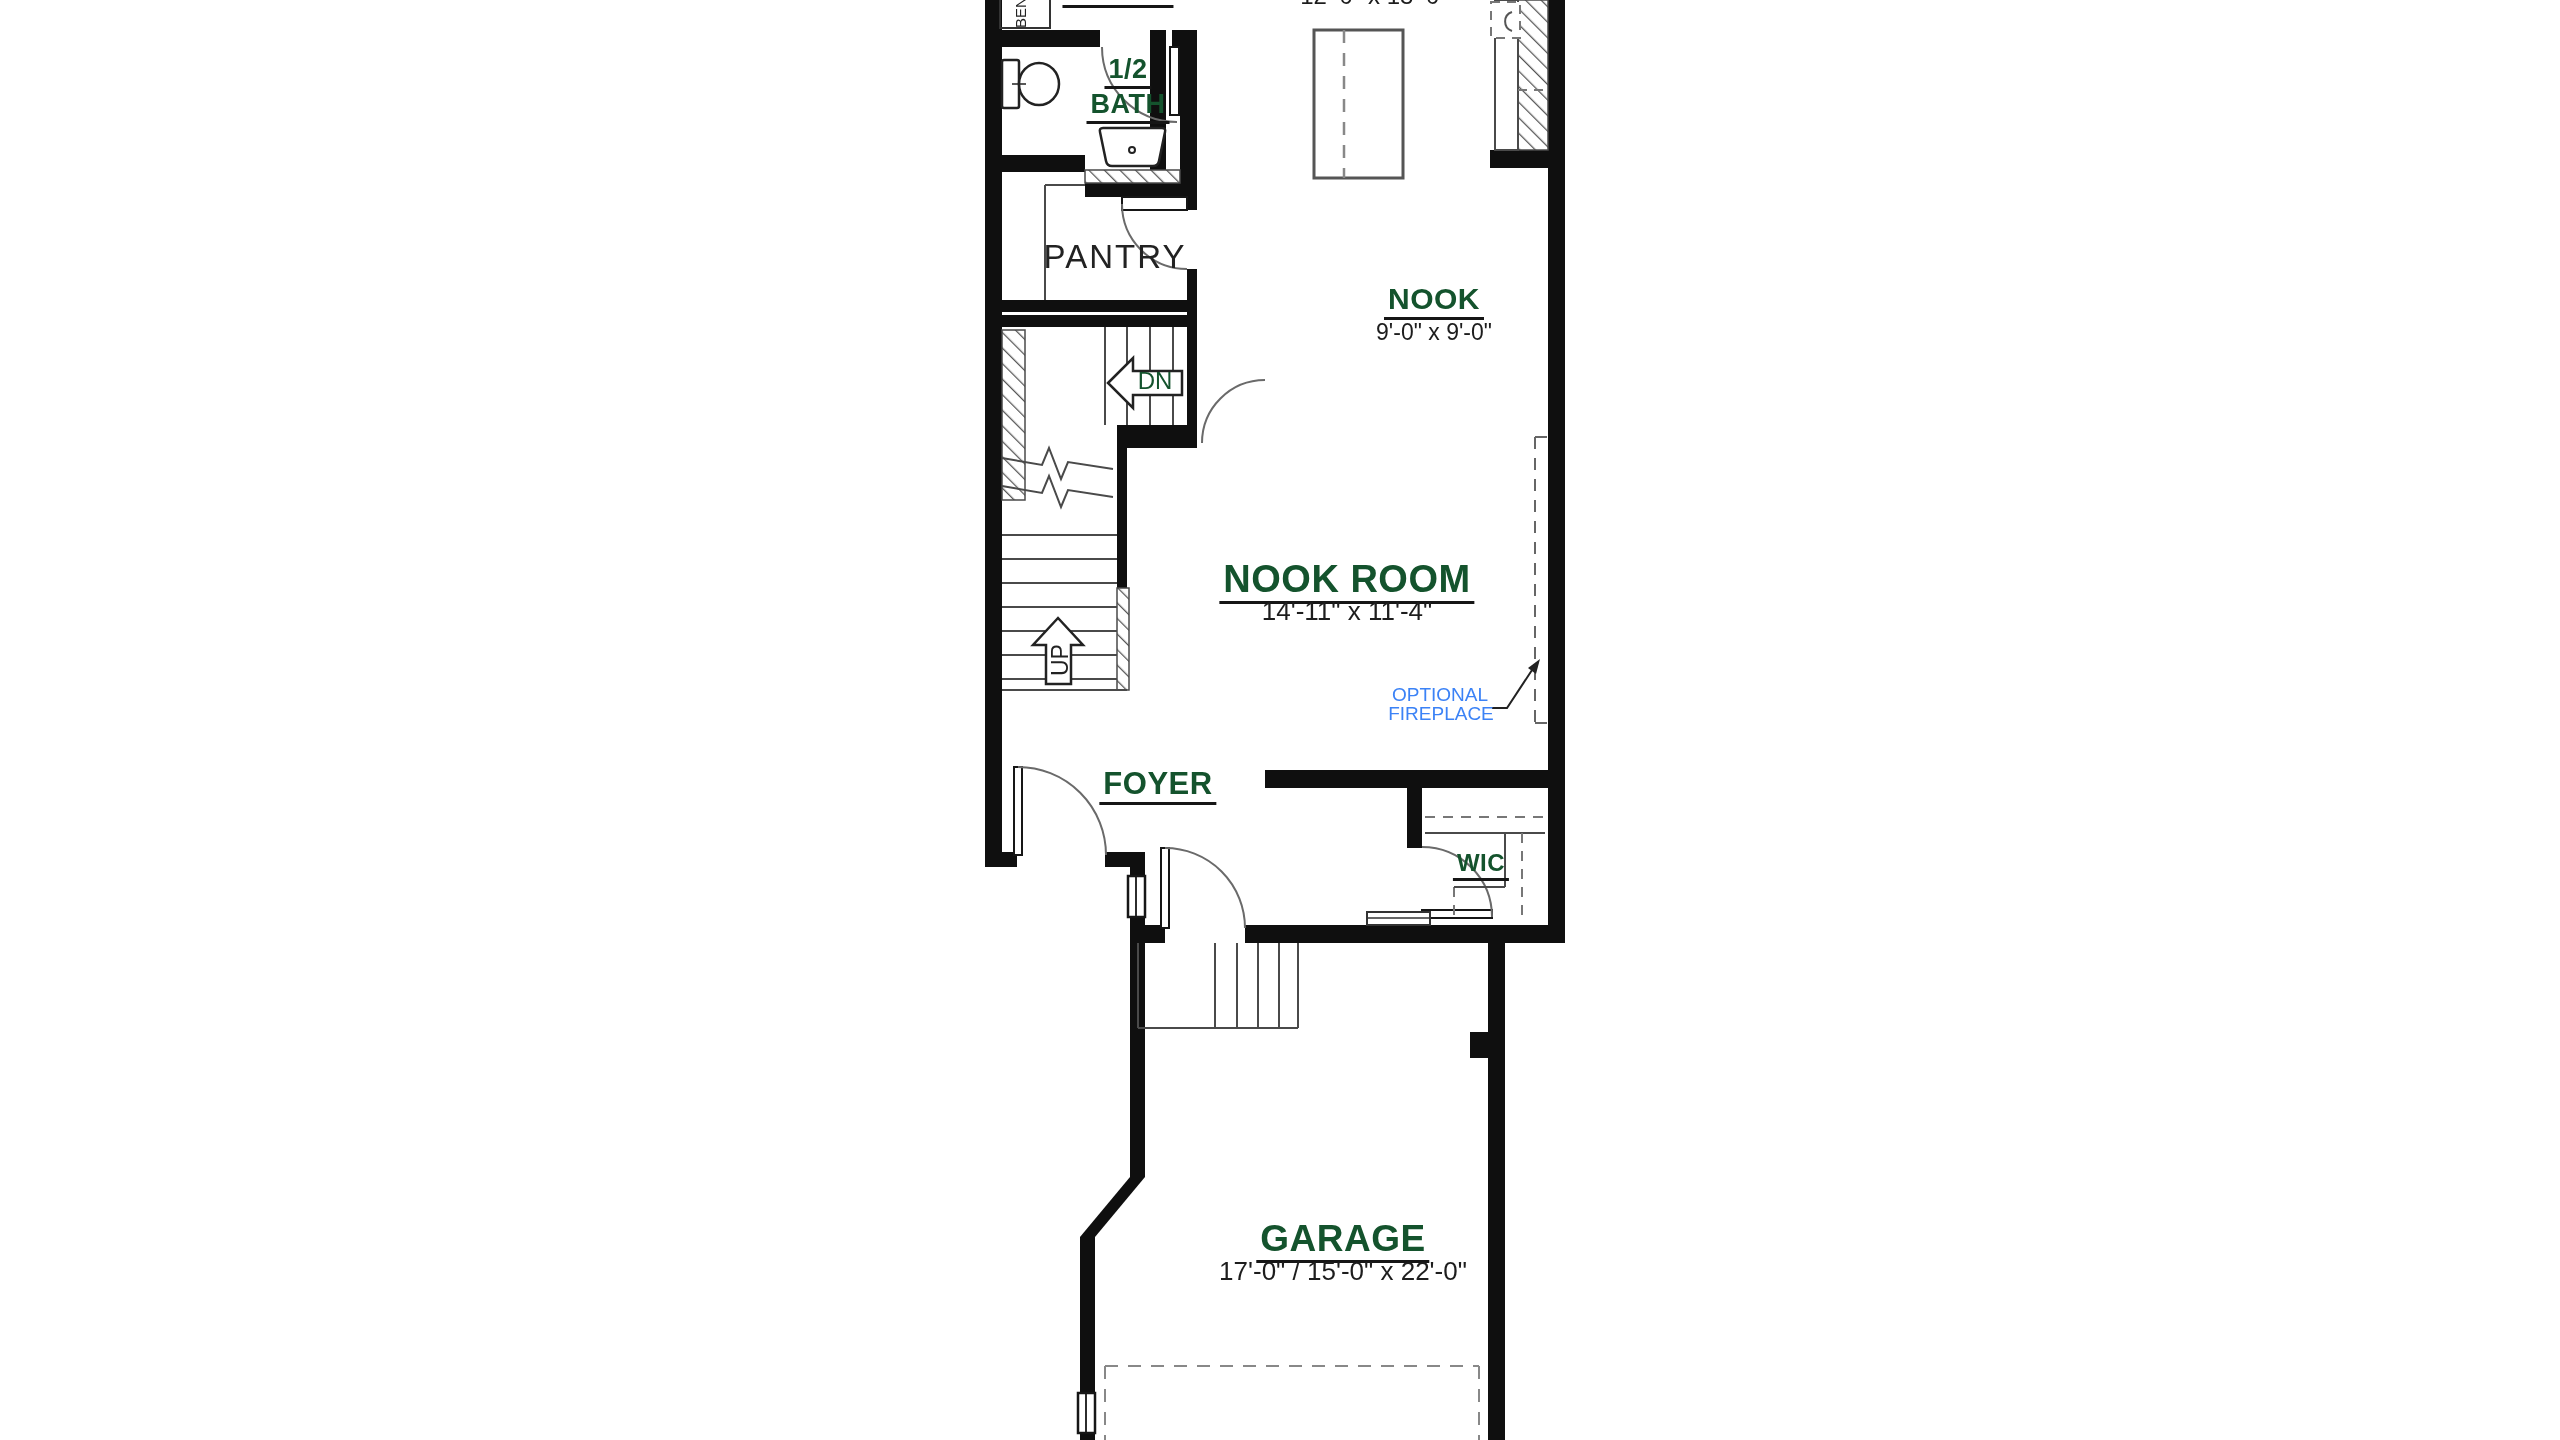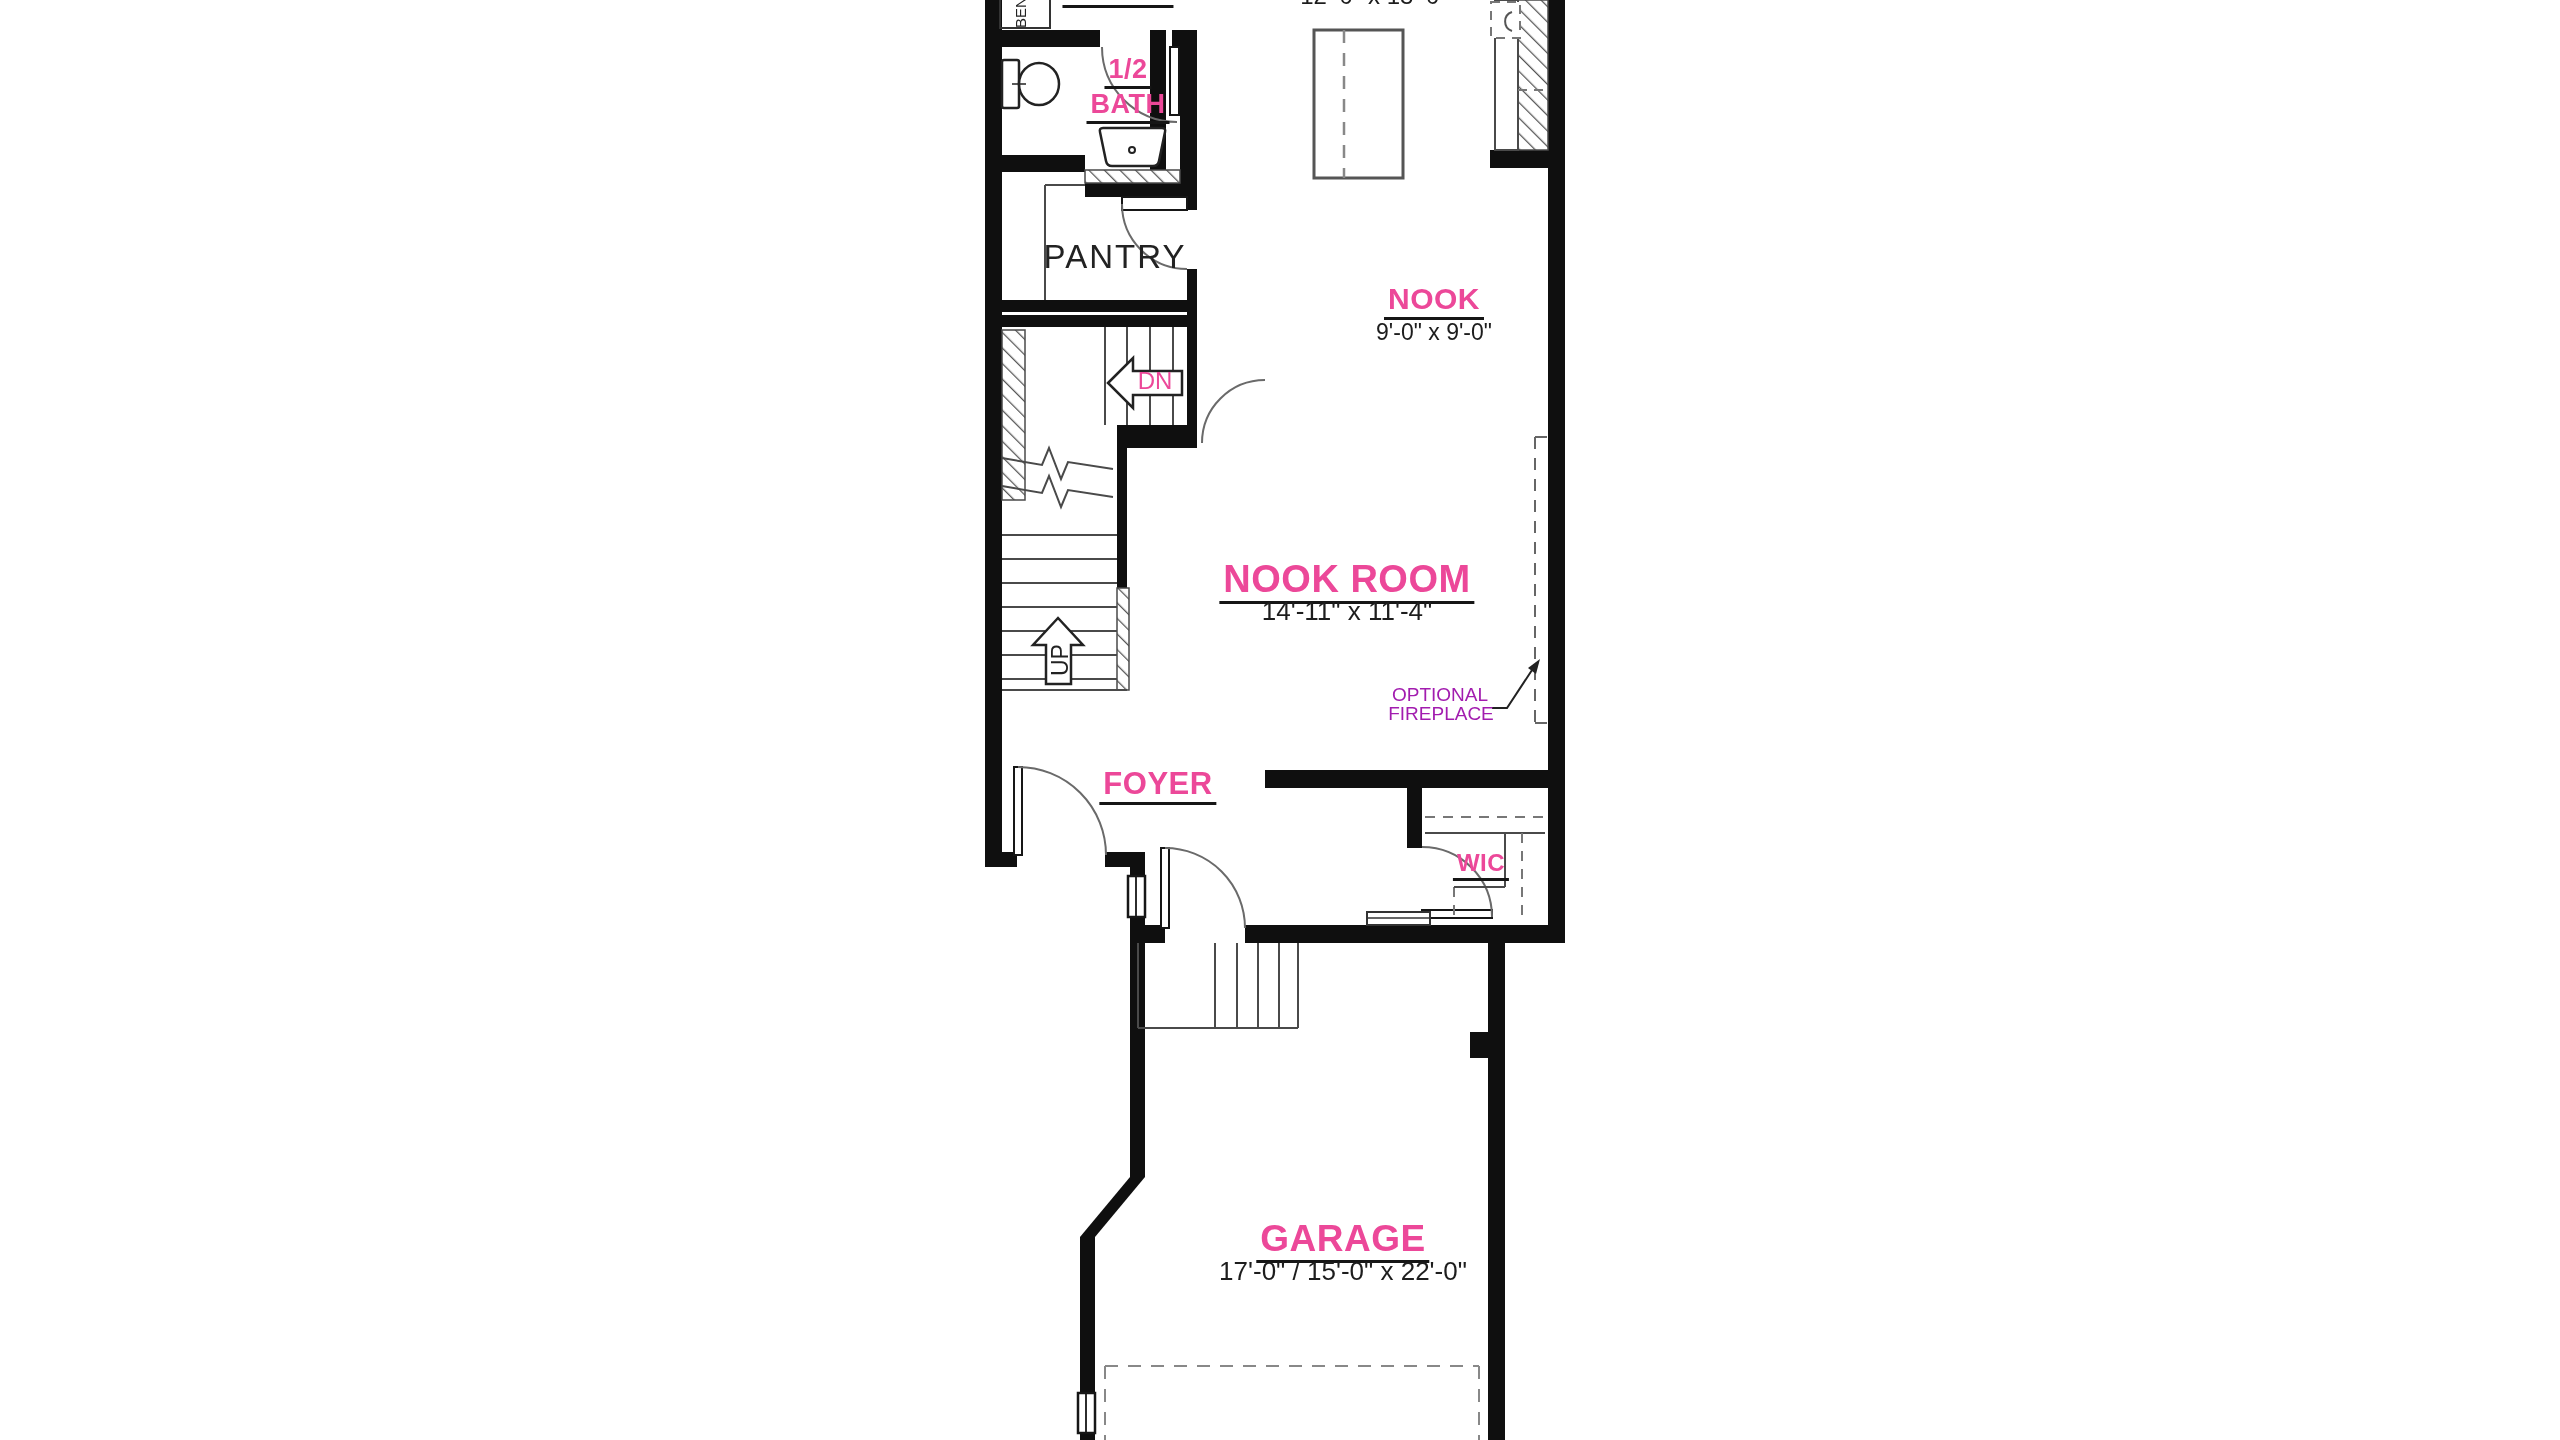--- a/index.html
+++ b/index.html
@@ -1,24 +1,24 @@
 <!DOCTYPE html>
 <html style="--bg: #ffffff;"><head>
 <meta charset="utf-8">
 <style>
   html,body{margin:0;padding:0;background:#ffffff;}
   #canvas{position:relative;width:2560px;height:1440px;background:var(--bg,#fff);overflow:hidden;
           font-family:"Liberation Sans",sans-serif;}
   #plan-svg{position:absolute;left:0;top:0;}
-  .lbl{position:absolute;transform:translateX(-50%);white-space:nowrap;color:#ec4899;line-height:1;}
+  .lbl{position:absolute;transform:translateX(-50%);white-space:nowrap;color:#14532d;line-height:1;}
   .room-title{font-weight:bold;border-bottom:3px solid #161616;padding:0 4px 3px 4px;letter-spacing:.5px;}
   .dim{font-weight:400;color:#1d1d1d;}
   .plain{font-weight:400;color:#222;}
   .vlabel{position:absolute;transform-origin:0 0;transform:rotate(-90deg);white-space:nowrap;color:#222;}
-  .note{position:absolute;transform:translateX(-50%);color:#a21caf;white-space:nowrap;line-height:1.05;}
+  .note{position:absolute;transform:translateX(-50%);color:#3b82f6;white-space:nowrap;line-height:1.05;}
 </style>
 </head>
 <body>
 
 <div id="canvas">
 
 <svg id="plan-svg" width="2560" height="1440" viewBox="0 0 2560 1440">
   <defs>
     <pattern id="hatch" patternUnits="userSpaceOnUse" width="11" height="11" patternTransform="rotate(-45)">
       <rect width="11" height="11" fill="#ffffff"></rect>

